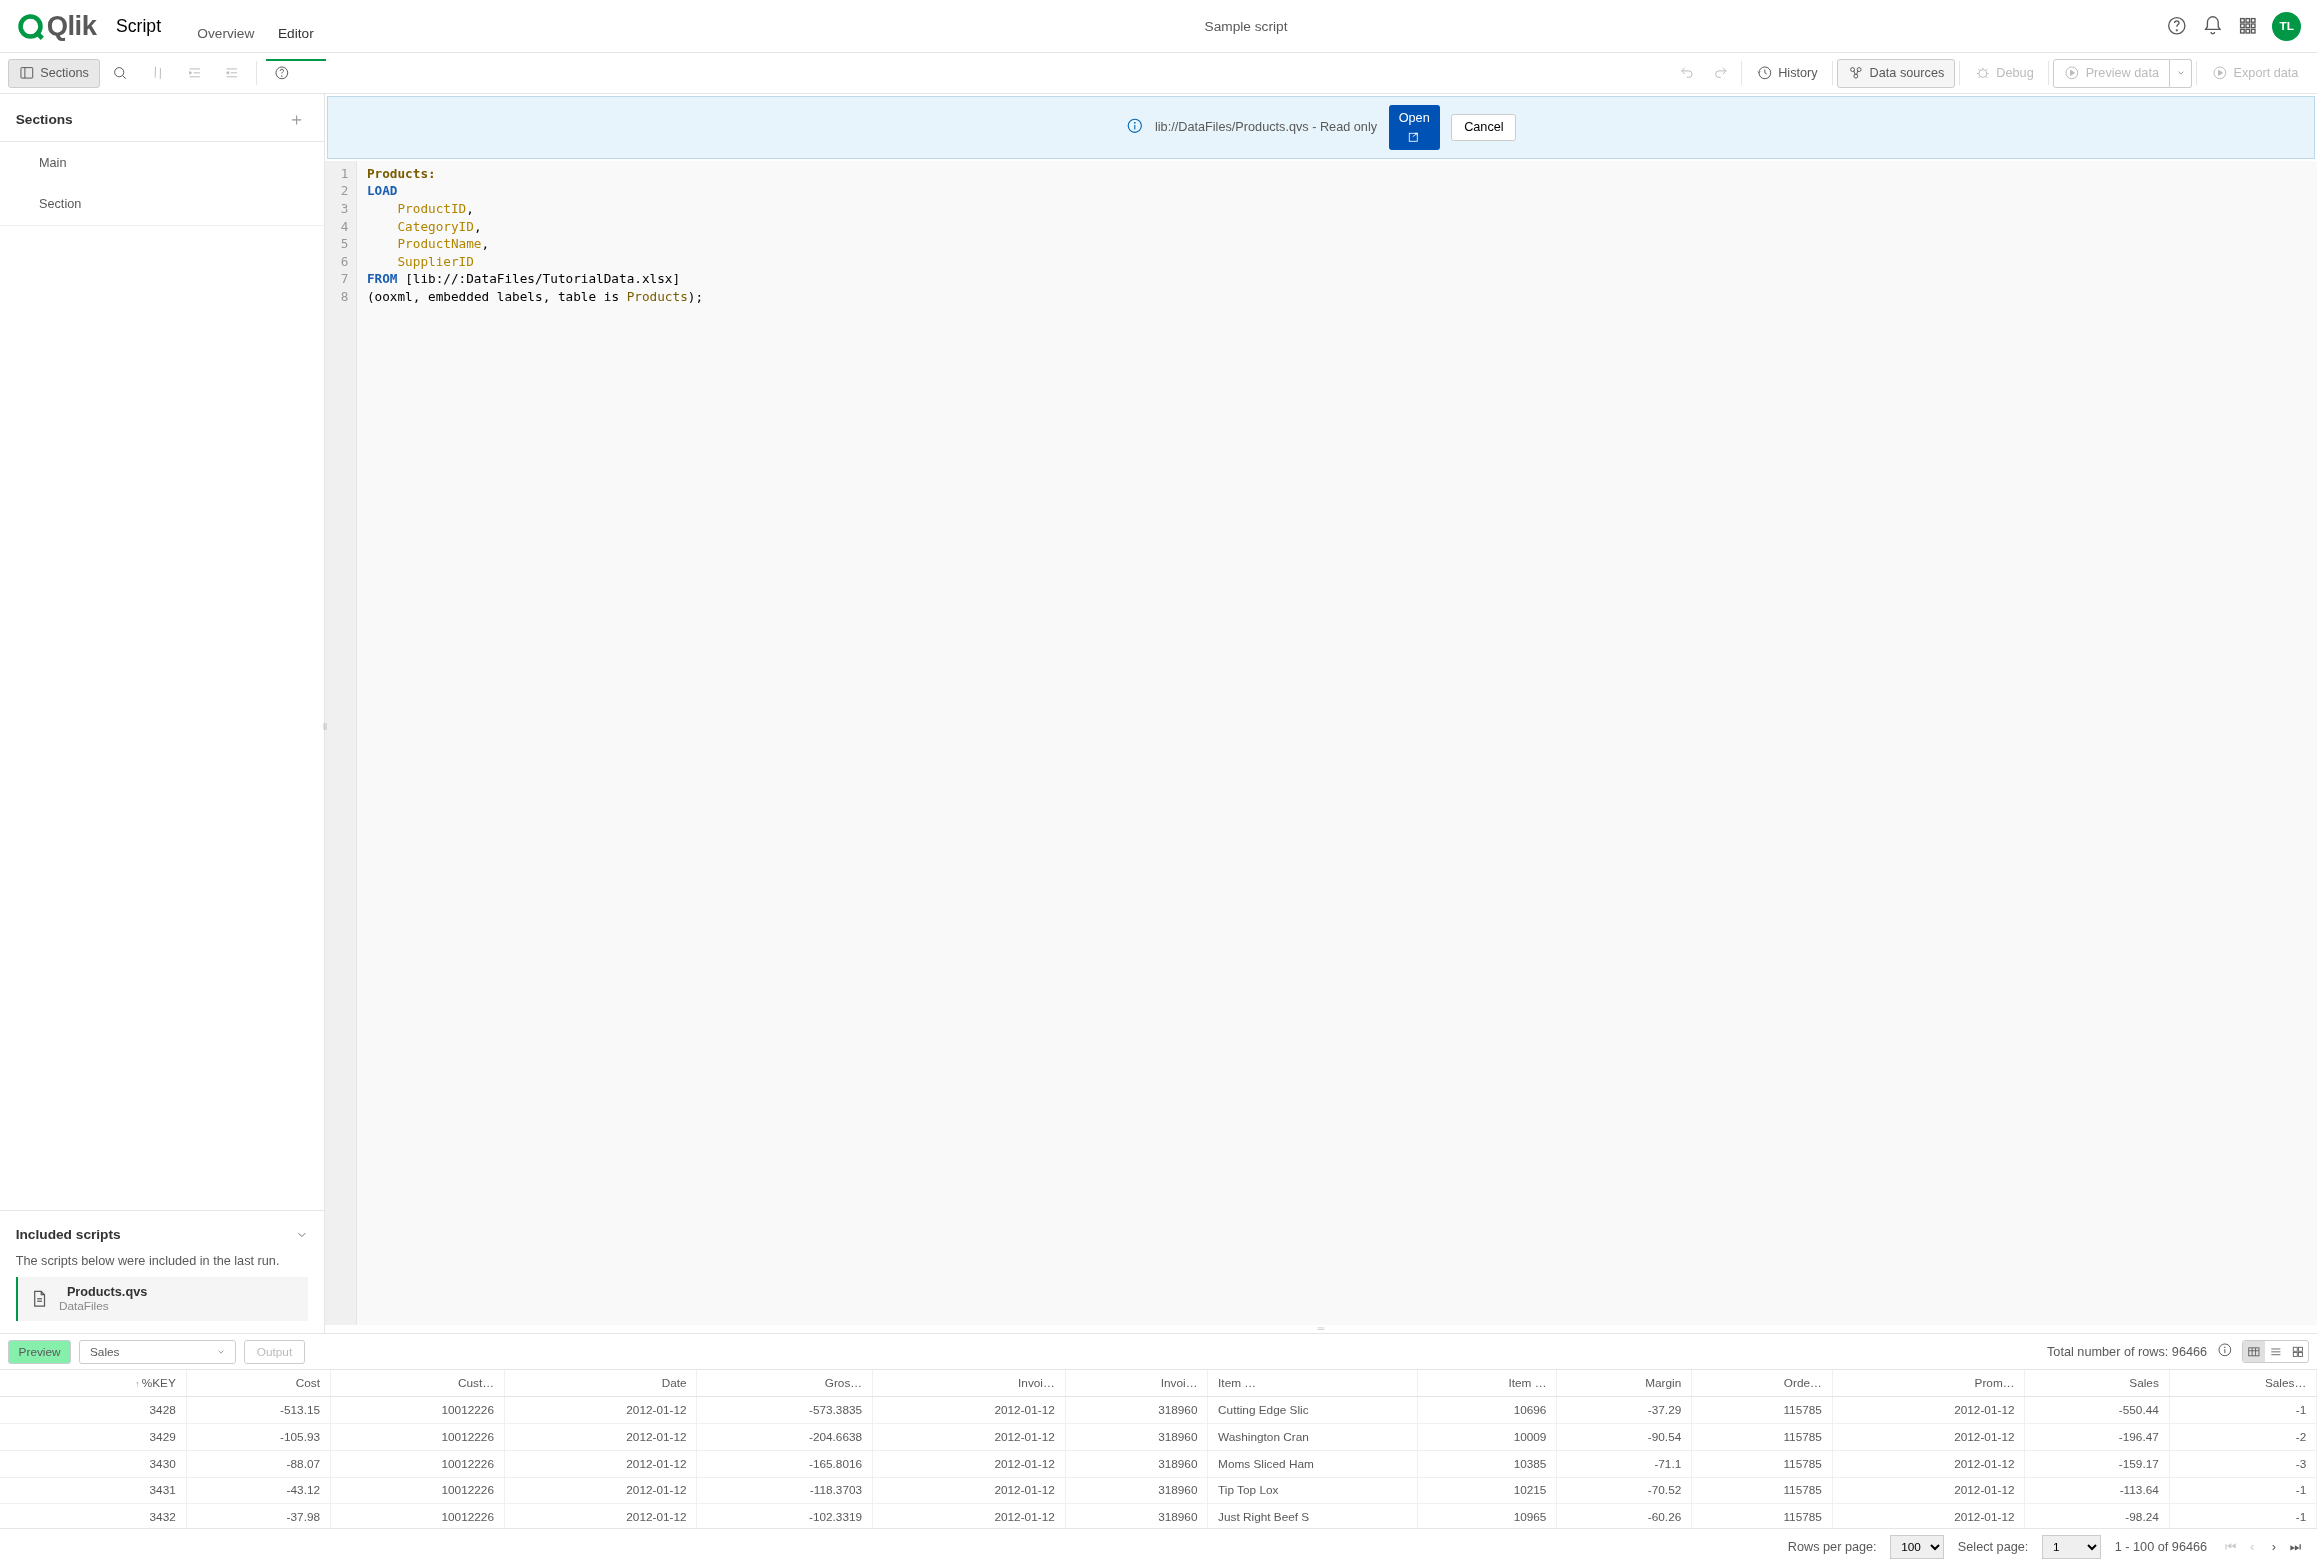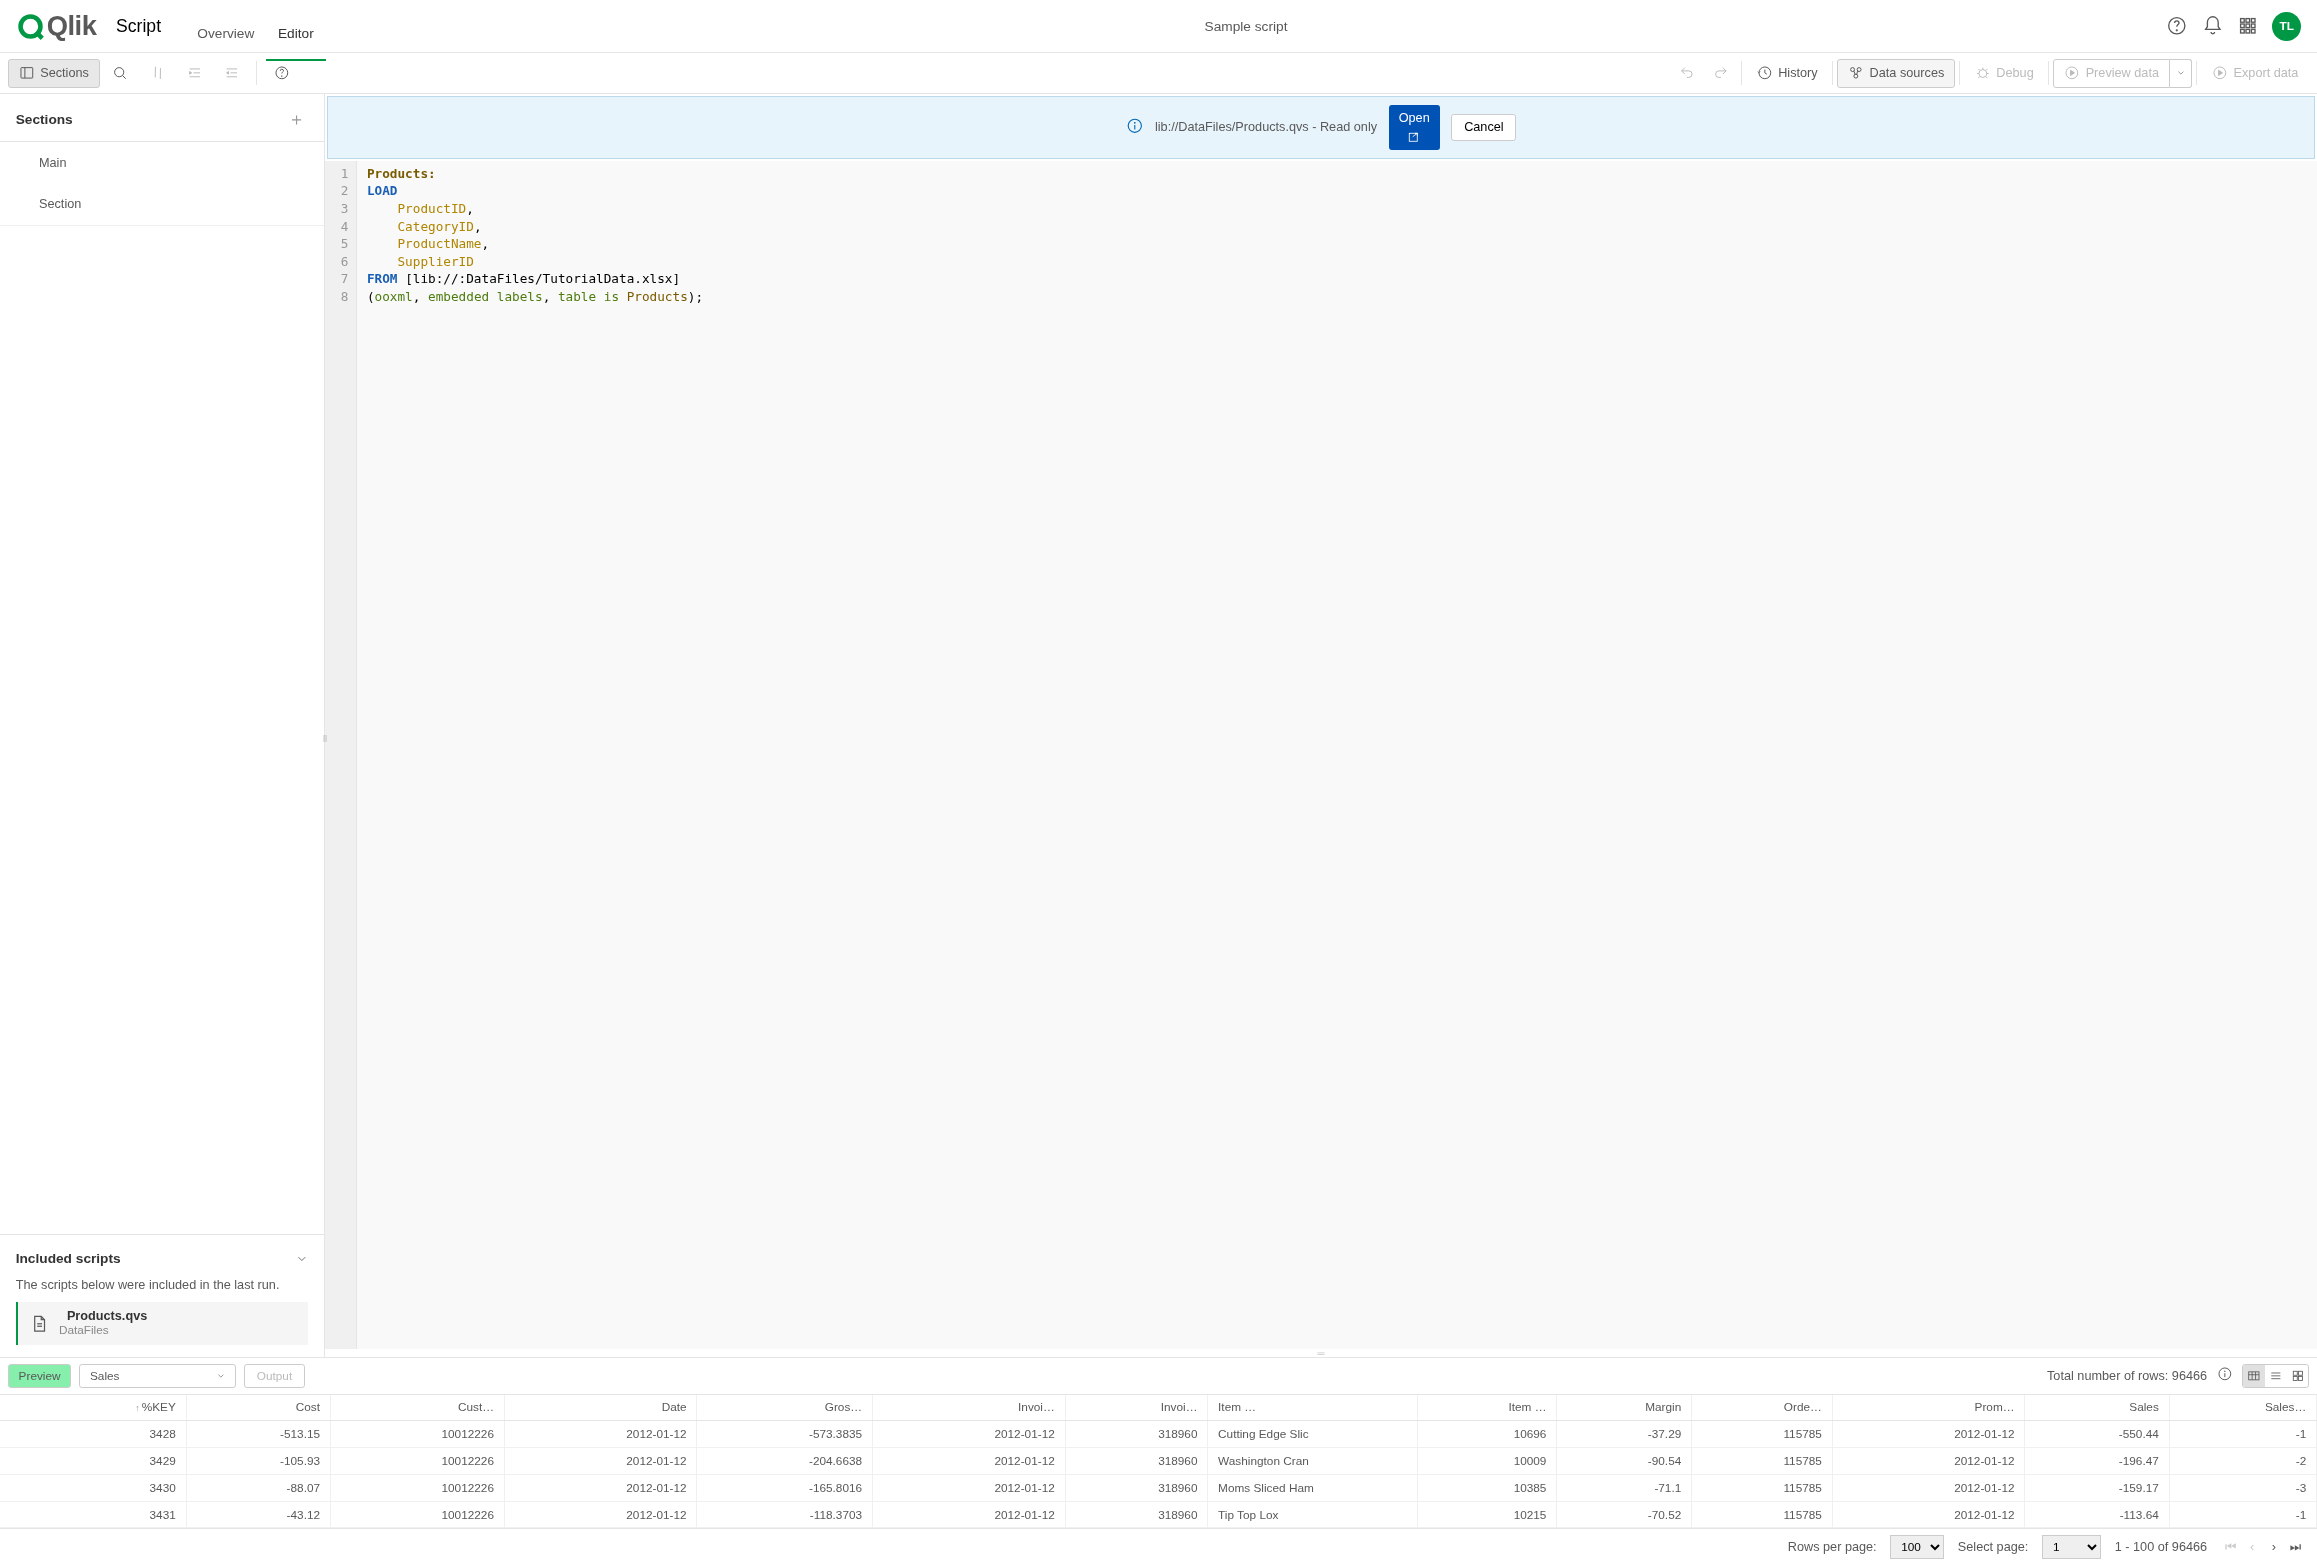--- a/index.html
+++ b/index.html
@@ -63,21 +63,21 @@
   
   .code-area { flex:1; display:flex; background:#f9f9f9; font-family: "Consolas","Monaco",monospace; font-size:12.7px; overflow:auto; }
   .gutter { background:#f0f0f0; color:#999; text-align:right; padding: 3.9px 7.8px 3.9px 15.7px; user-select:none; border-right:1px solid #e5e5e5; }
   .gutter div { line-height: 17.6px; }
   .code { padding: 3.9px 9.8px; line-height:17.6px; white-space:pre; }
   .kw { color: #7a5c00; font-weight:600;margin-top:38px; } 
   .kw2 { color: #1a5fb4; font-weight:600; } 
   .ident { color: #b08500; }
   .str { color: #000; }
   .op { color: #000; }
-  .param { color: #4d7c0f; margin-top: 32px; }
+  .param { color: #000000; margin-top: 32px; }
   .tblid { color: #7a5c00; }
   
   .resize-h { height: 7.8px; display:flex; align-items:center; justify-content:center; color:#ccc; font-size:9.8px; cursor:row-resize; }
   
   
   .preview { border-top: 1px solid #e5e5e5; display:flex; flex-direction:column; }
   .preview-bar { display:flex; align-items:center; gap:7.8px; padding:5.9px 7.8px; }
   .preview-tag { background:#86efac; border:1px solid #ccc; border-radius:2.9px; padding:3.9px 9.8px; font-size:11.8px; }
   .preview-select { border:1px solid #ccc; border-radius:2.9px; padding:3.9px 9.8px; font-size:11.8px; width:157px; display:flex; justify-content:space-between; align-items:center; cursor:pointer; }
   .preview-btn { border:1px solid #ccc; border-radius:2.9px; padding:3.9px 11.8px; font-size:11.8px; color:#bbb; background:#fff; }
@@ -460,20 +460,36 @@
             <td>2012-01-12</td>
             <td>318960</td>
             <td class="left">Tip Top Lox</td>
             <td>10215</td>
             <td>-70.52</td>
             <td>115785</td>
             <td>2012-01-12</td>
             <td>-113.64</td>
             <td>-1</td>
           </tr>
+          <tr>
+            <td>3432</td>
+            <td>-37.98</td>
+            <td>10012226</td>
+            <td>2012-01-12</td>
+            <td>-102.3319</td>
+            <td>2012-01-12</td>
+            <td>318960</td>
+            <td class="left">Just Right Beef S</td>
+            <td>10965</td>
+            <td>-60.26</td>
+            <td>115785</td>
+            <td>2012-01-12</td>
+            <td>-98.24</td>
+            <td>-1</td>
+          </tr>
         </tbody>
     </table>
   </div>
   <div class="pager">
     <span>Rows per page:</span>
     <select class="pgsel"><option>100</option></select>
     <span>Select page:</span>
     <select class="pgsel" style="width:59px;"><option>1</option></select>
     <span>1 - 100 of 96466</span>
     <div class="nav">

